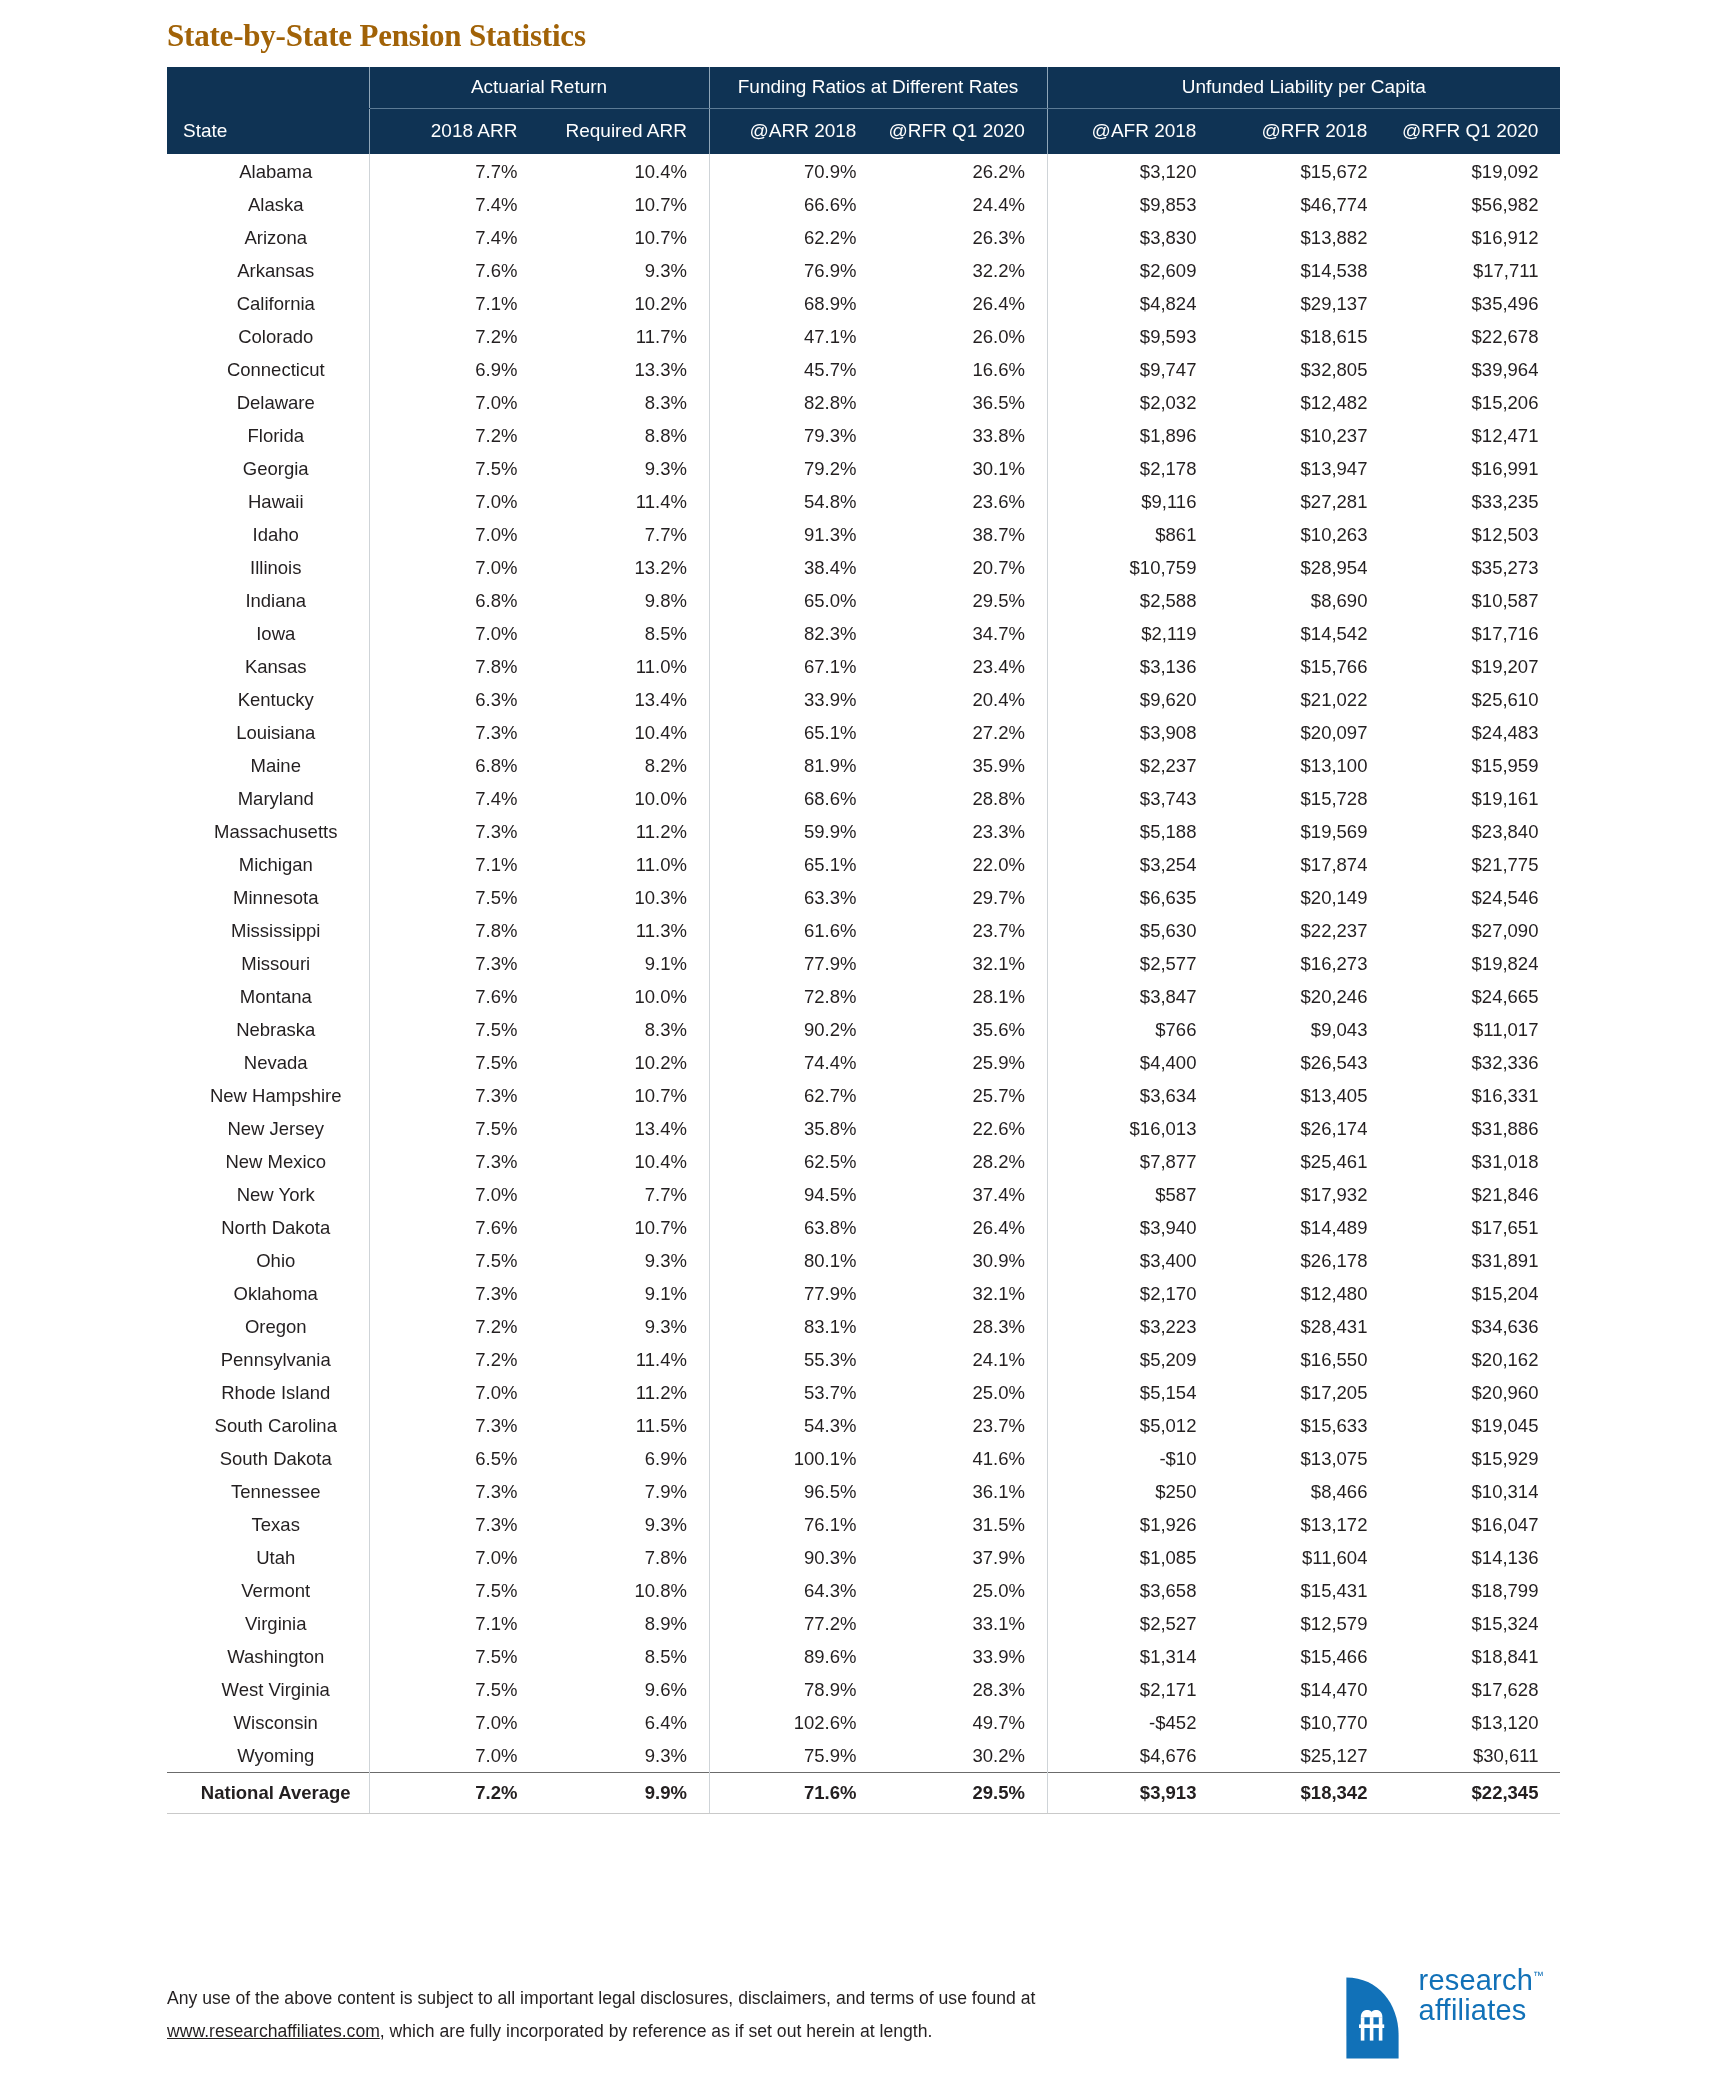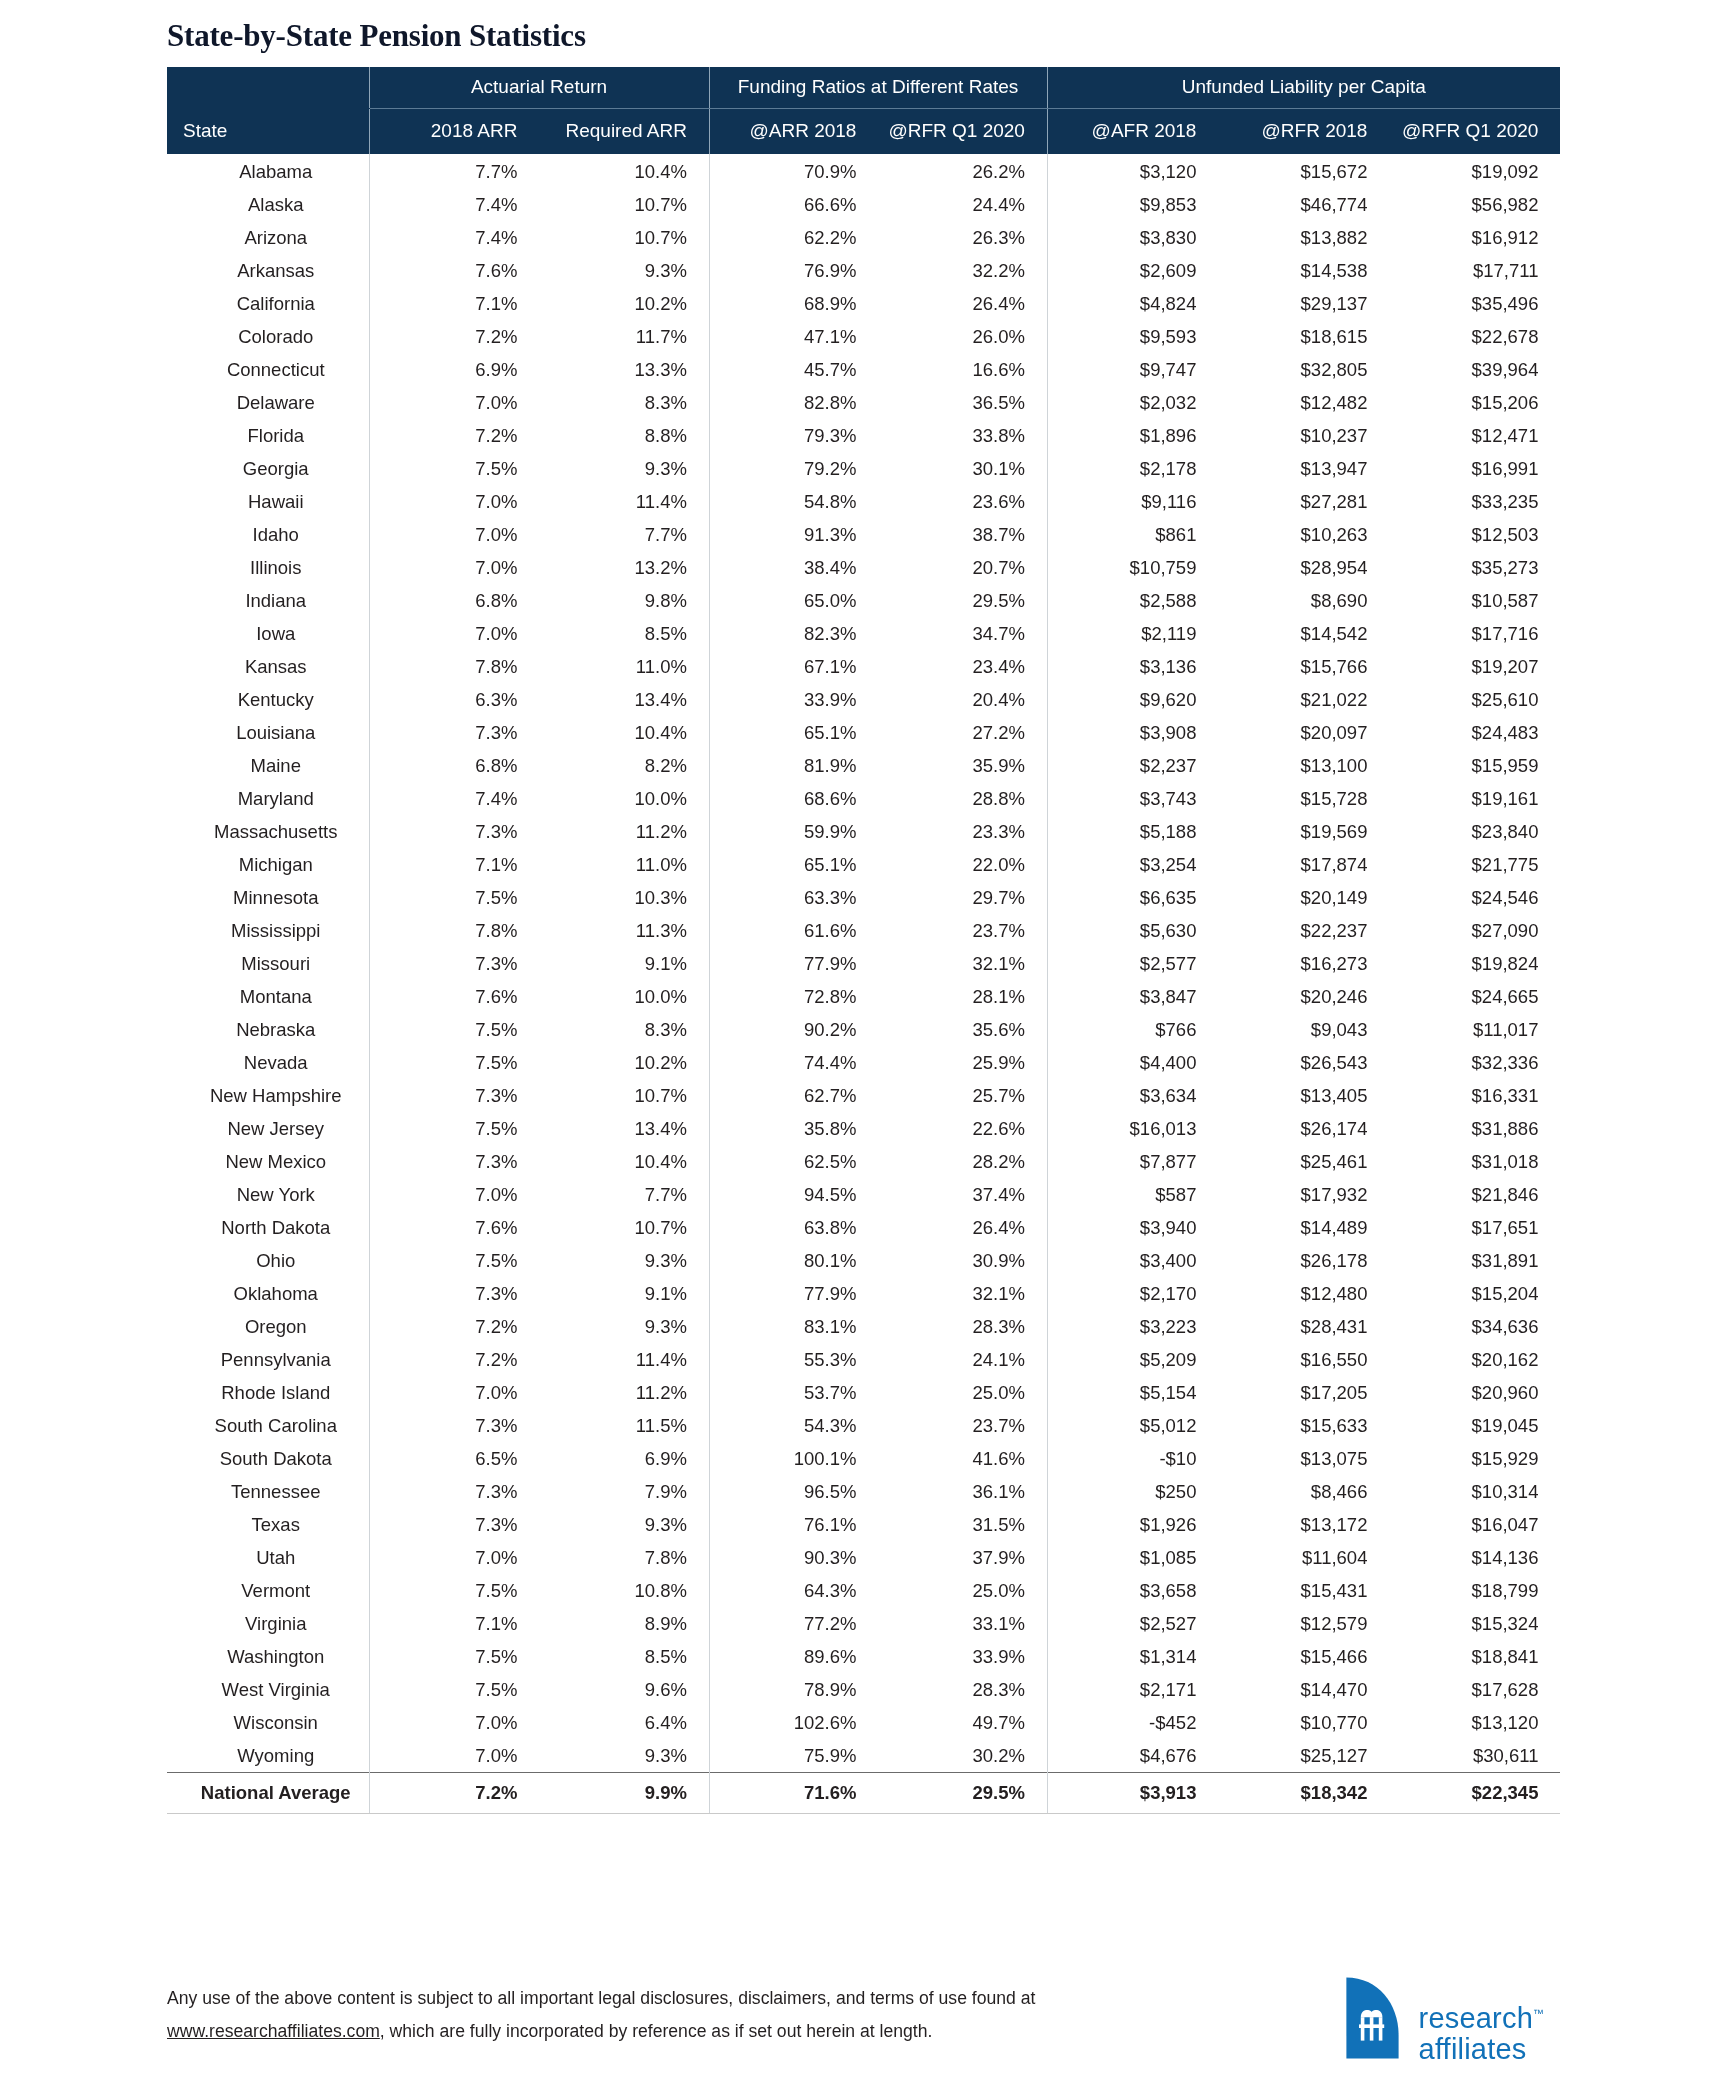--- a/index.html
+++ b/index.html
@@ -19,21 +19,21 @@
     width: 1728px;
     height: 2093px;
     box-sizing: border-box;
     padding: 0;
     position: relative;
   }
   .title {
     font-family: "Liberation Serif", serif;
     font-weight: bold;
     font-size: 31px;
-    color: #0f172a;
+    color: #a16207;
     margin: 0;
     padding: 18px 0 12.6px 167px;
     letter-spacing: -0.2px;
   }
 
   
   table.pension {
     border-collapse: collapse;
     table-layout: fixed;
     margin-left: 167px;
@@ -129,21 +129,21 @@
     color: #231f20;
     line-height: 1.85;
     max-width: 1008px;
   }
   .disclaimer a {
     color: #231f20;
     text-decoration: underline;
   }
   .logo {
     display: flex;
-    align-items: flex-end;
+    align-items: flex-start;
     gap: 13px;
     margin-right: 27px;
   }
   .logo-mark {
     position: relative;
     width: 67px;
     height: 99px;
   }
   .logo-word {
     font-family: "Liberation Sans", sans-serif;

